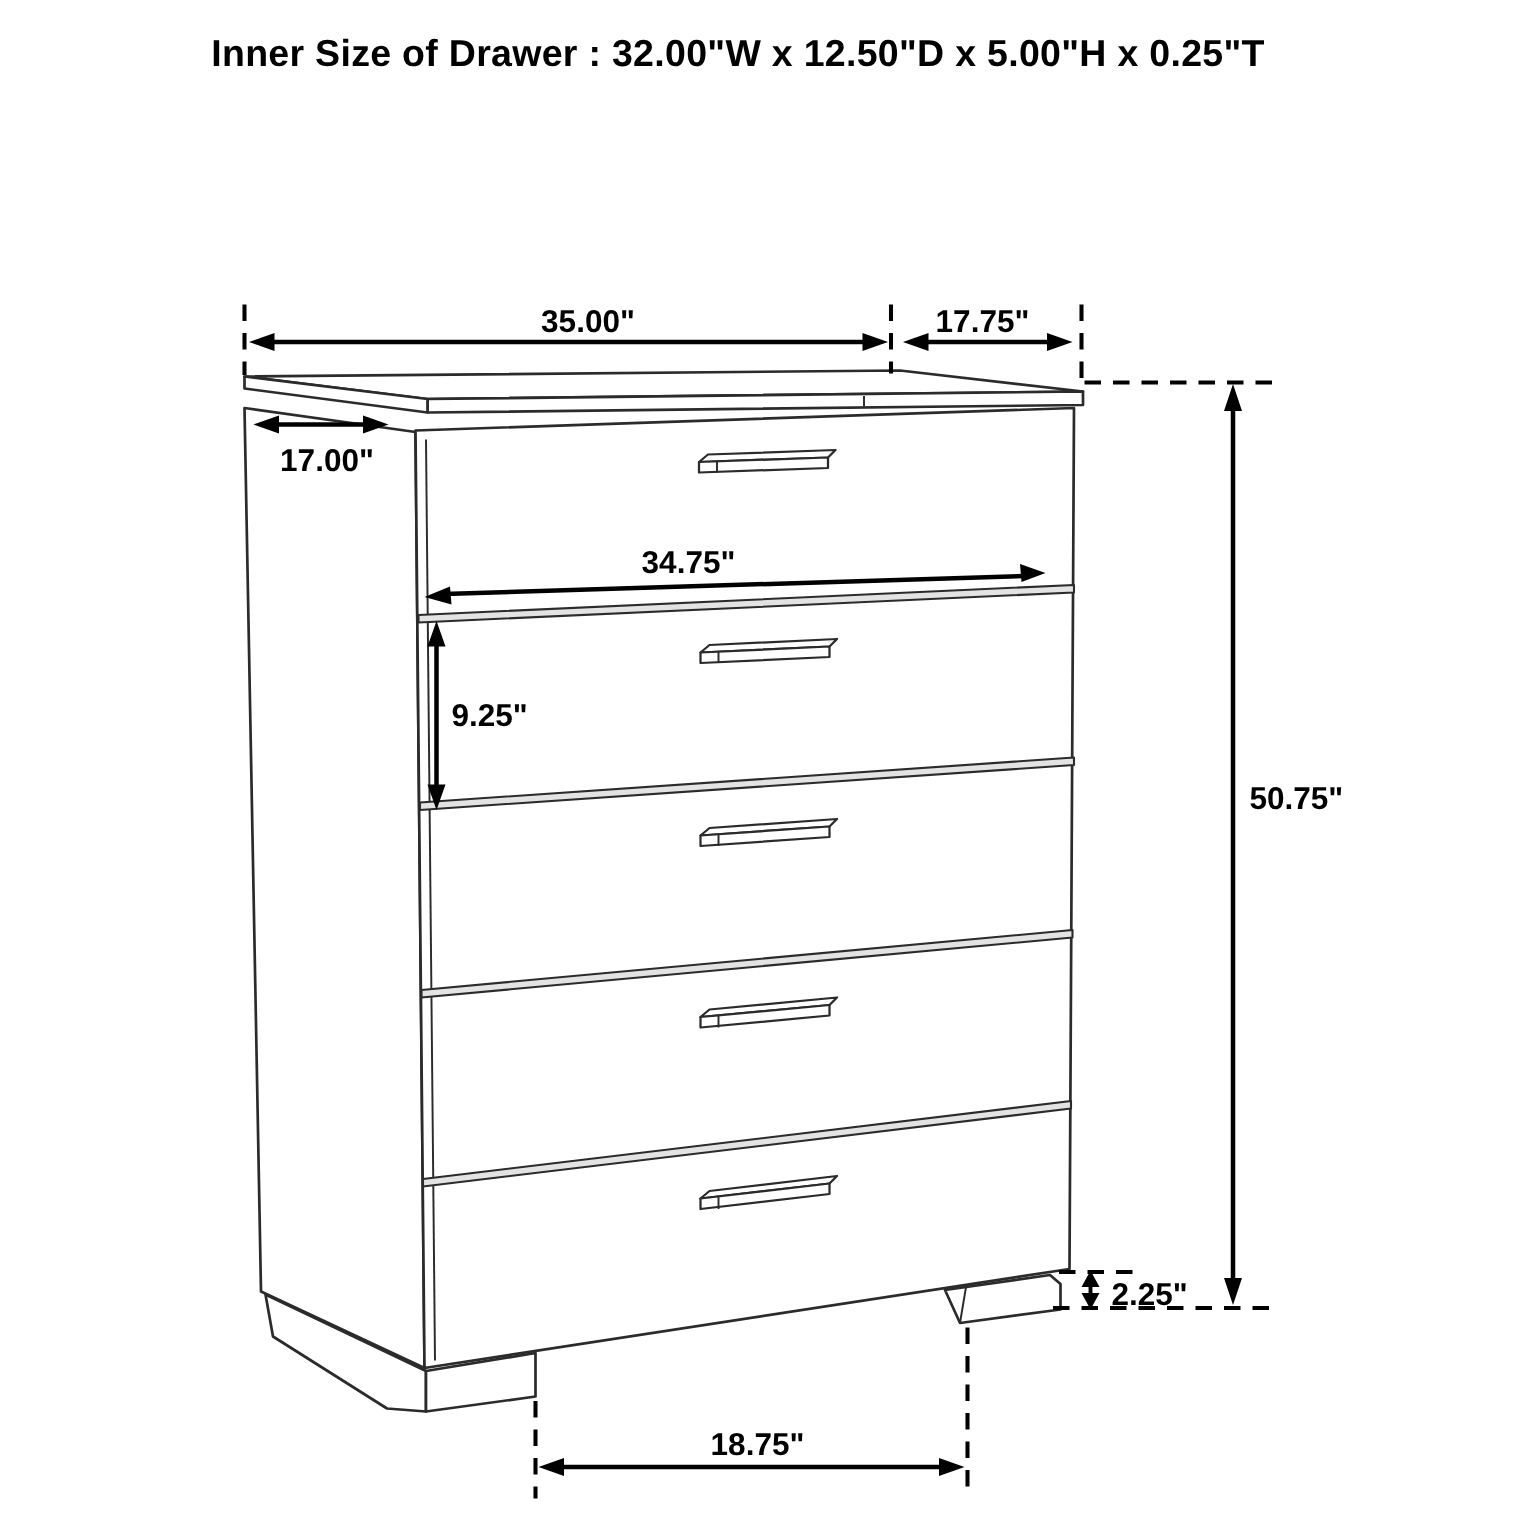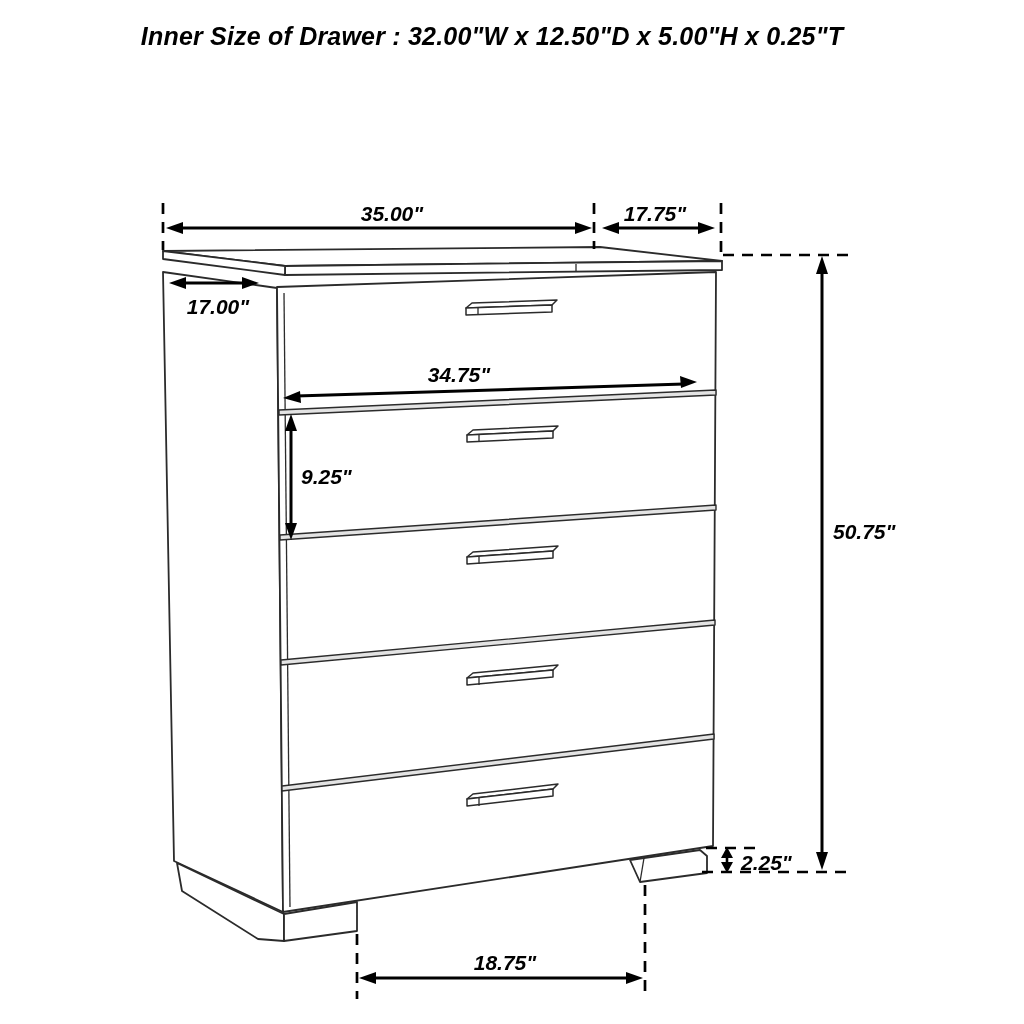--- a/index.html
+++ b/index.html
@@ -1,19 +1,18 @@
 <!DOCTYPE html>
 <html><head>
 <meta charset="utf-8">
 <style>
   html,body{margin:0;padding:0;background:#ffffff;}
   .page{
     position:relative;width:1024px;height:1024px;background:#ffffff;overflow:hidden;
     font-family:"Liberation Sans",sans-serif;
-    font-style:italic;
   }
   .title{
     position:absolute;top:22px;left:0;width:100%;text-align:center;
     transform:translateX(-20px);
     font-size:25px;font-weight:700;color:#000;letter-spacing:0.2px;white-space:nowrap;
   }
   svg{position:absolute;left:0;top:0;}
   .face{fill:#ffffff;stroke:#2b2b2b;stroke-width:1.8;stroke-linejoin:round;}
   .thin{fill:none;stroke:#2b2b2b;stroke-width:1.3;}
   .gap{fill:#e3e3e3;stroke:#2b2b2b;stroke-width:1.4;stroke-linejoin:round;}

